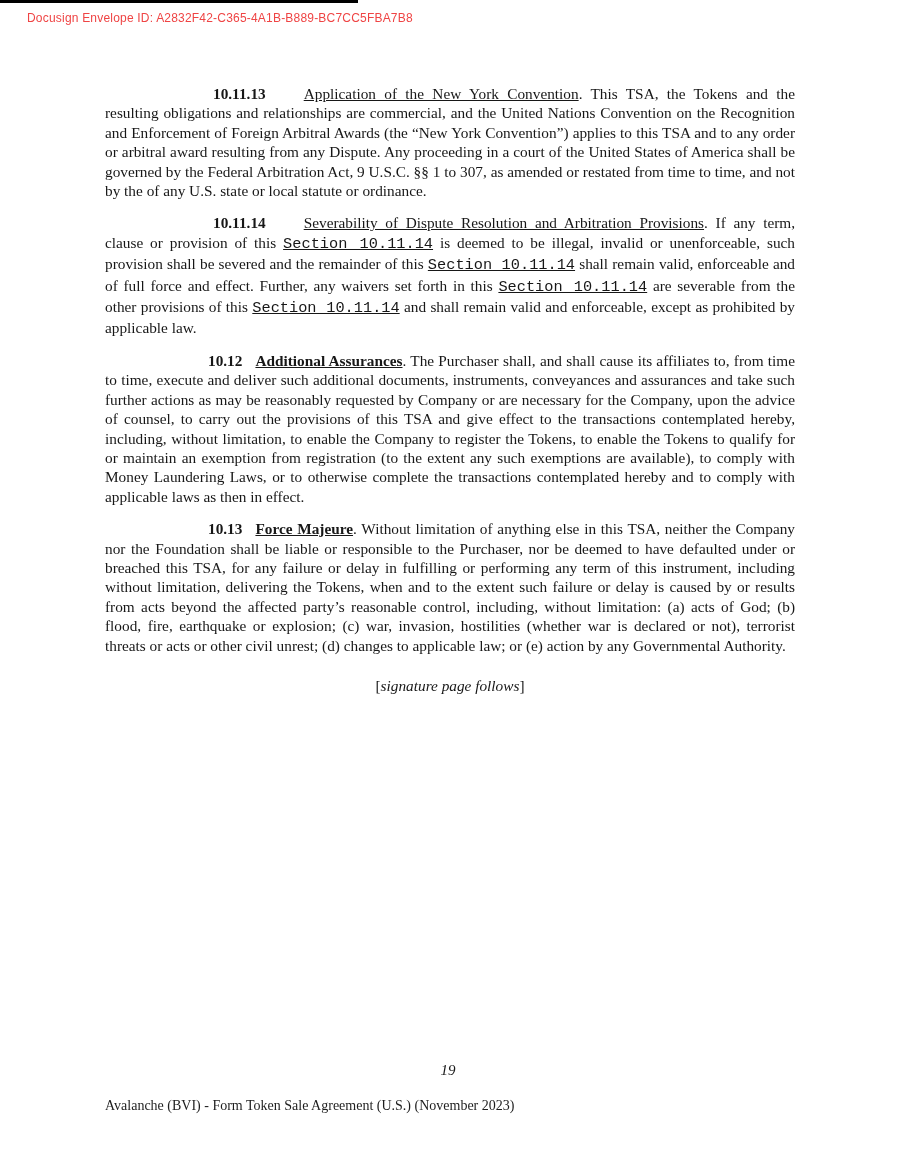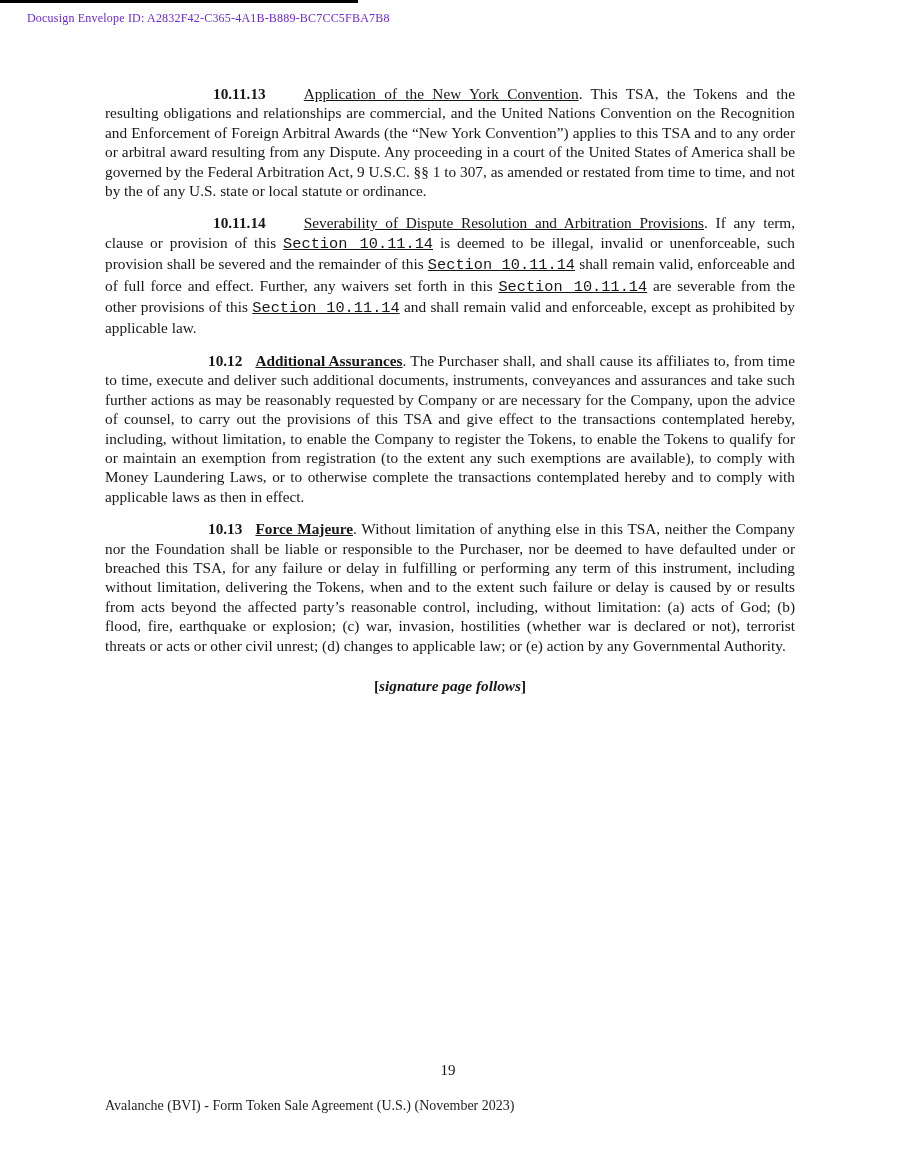--- a/index.html
+++ b/index.html
@@ -12,45 +12,45 @@
   .page {
     position: absolute; inset: 0;
     background: #ffffff; overflow: hidden;
   }
   .scan-artifact {
     position: absolute; top: 0; left: 0;
     width: 358px; height: 3px; background: #000000;
   }
   .docusign-header {
     position: absolute; left: 27px; top: 11px;
-    font-family: Liberation Serif, serif;
-    font-size: 12px; color: #6d28d9; letter-spacing: 0.2px;
+    font-family: Liberation Sans, sans-serif;
+    font-size: 12px; color: #ef4444; letter-spacing: 0.2px;
   }
   .content {
     position: absolute; left: 105px; top: 84px; width: 690px;
     font-size: 15.3px; line-height: 19.4px; color: #171717;
     text-align: justify;
   }
   .para { margin-bottom: 13px; }
   .para.sub { text-indent: 108px; }
   .para.main { text-indent: 103px; }
   .num { font-weight: bold; }
   .tab-wide { display: inline-block; width: 38px; }
   .tab-narrow { display: inline-block; width: 13px; }
   .hu { text-decoration: underline; }
   .hbu { font-weight: bold; text-decoration: underline; }
   .ref { text-decoration: underline; font-family: Liberation Mono, monospace; }
   .signature-note {
-    text-align: center; font-weight: bold;
+    text-align: center; font-weight: normal;
     margin-top: 21px; text-indent: 0;
   }
   .signature-note .inner { font-style: italic; }
   .page-number {
     position: absolute; top: 1062px; left: 0; width: 896px;
-    text-align: center; font-size: 15px; color: #171717;
+    text-align: center; font-size: 15px; color: #171717; font-style: italic;
   }
   .doc-footer {
     position: absolute; left: 105px; top: 1098px;
     font-size: 14px; color: #1d1d1d;
   }
 </style>
 </head>
 <body>
 
 <div class="page">

